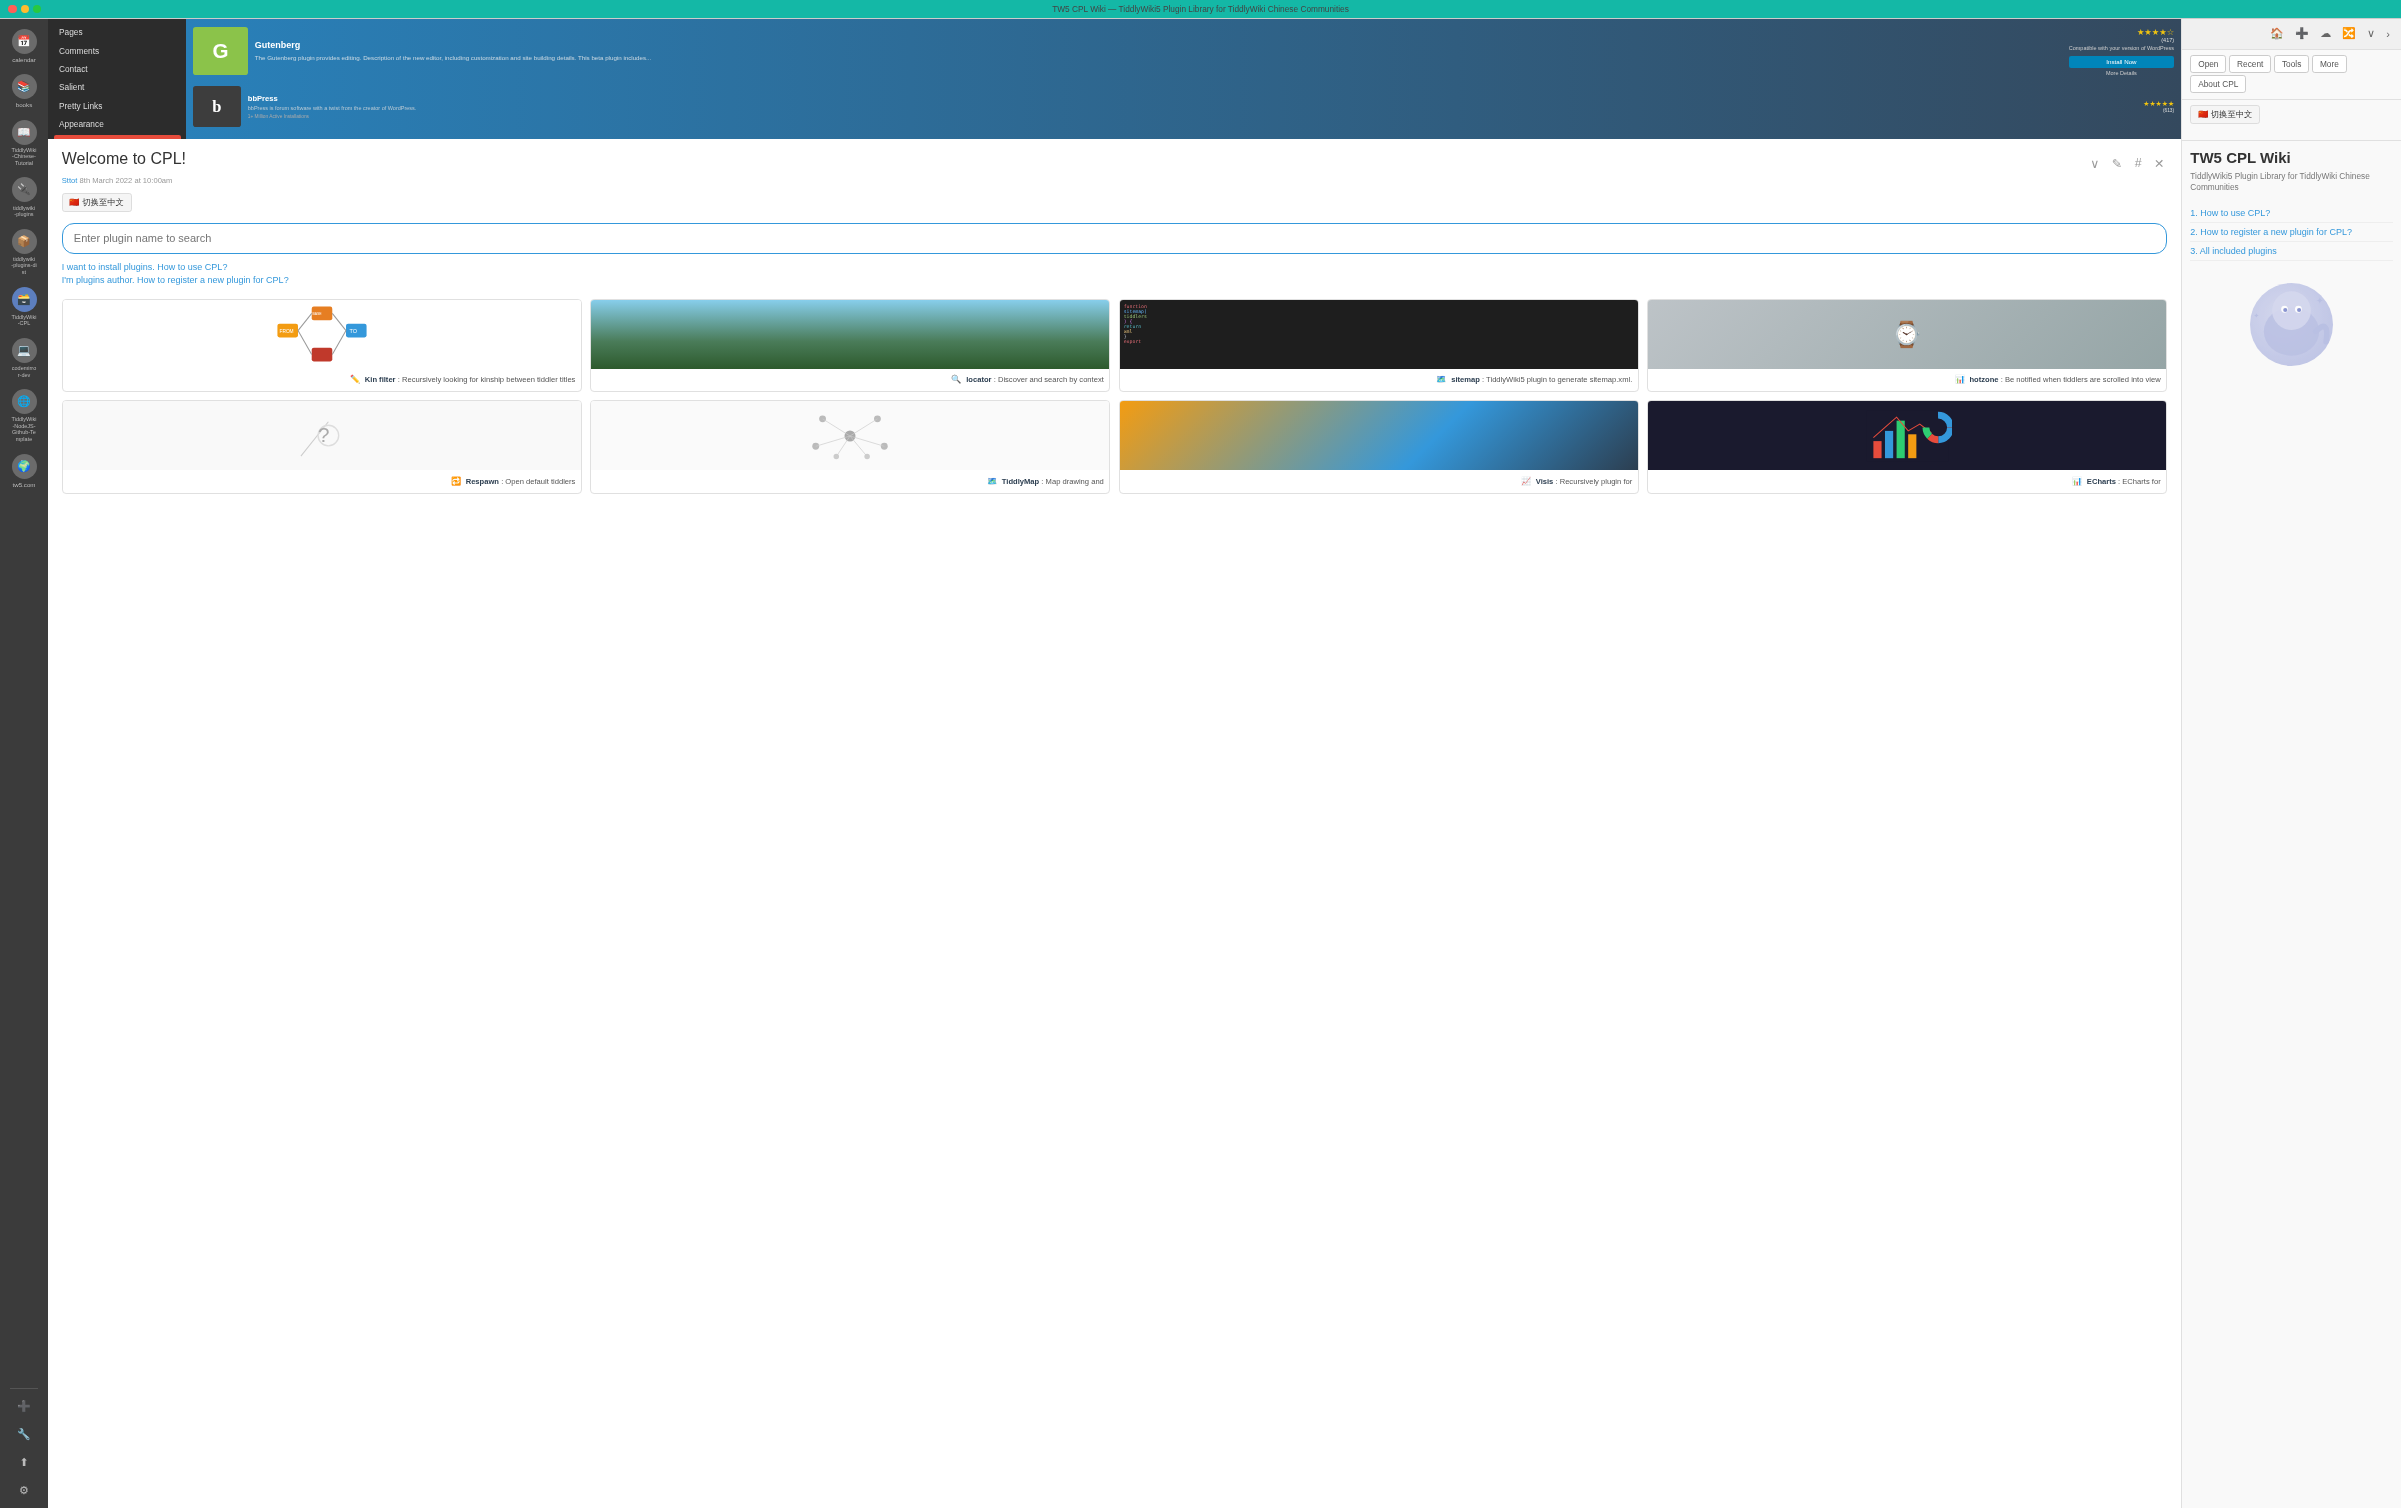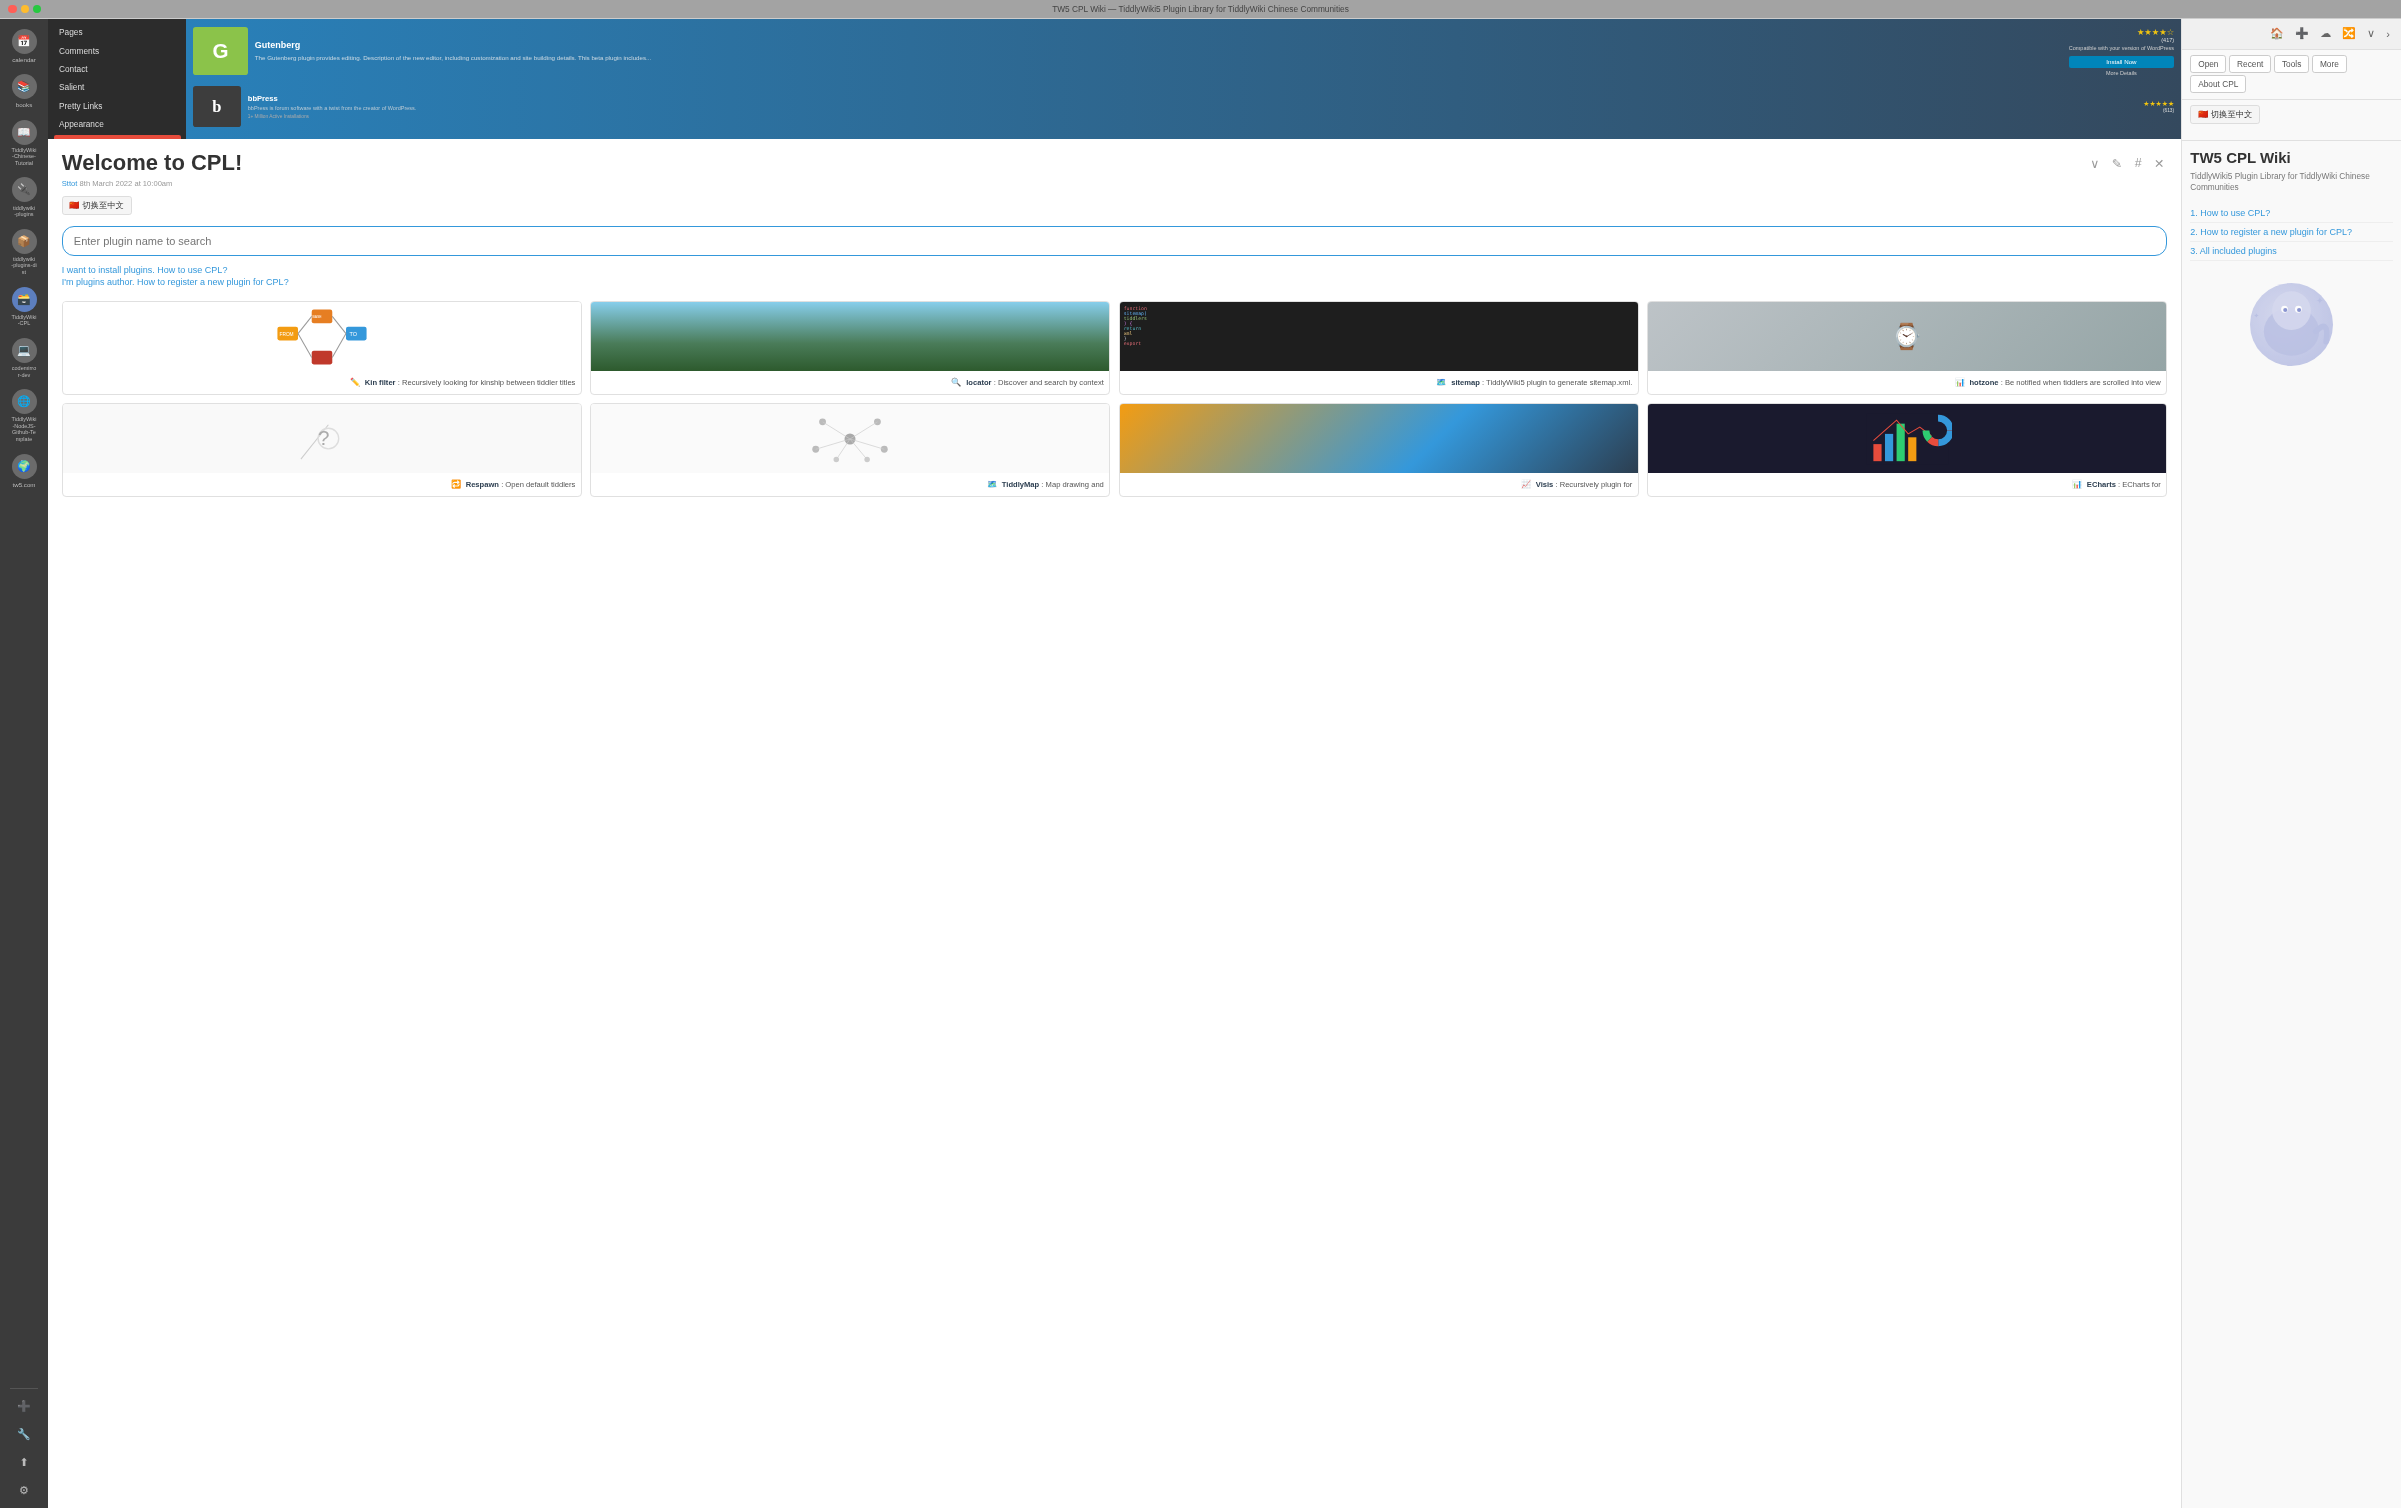--- a/index.html
+++ b/index.html
@@ -7,21 +7,21 @@
       font-family: -apple-system, BlinkMacSystemFont, 'Segoe UI', sans-serif;
       background: #f0f0f0;
       display: flex;
       flex-direction: column;
       height: 100vh;
       overflow: hidden;
     }
 
     
     .titlebar {
-      background: #a3a3a3;
+      background: #14b8a6;
       height: 19px;
       display: flex;
       align-items: center;
       justify-content: center;
       border-bottom: 0.7px solid #ccc;
       position: relative;
       flex-shrink: 0;
     }
     .titlebar-buttons {
       position: absolute;
@@ -178,22 +178,22 @@
     }
 
     
     .tiddler-header {
       display: flex;
       align-items: flex-start;
       justify-content: space-between;
       margin-bottom: 2.8px;
     }
     .tiddler-title {
-      font-size: 22px;
-      font-weight: 700;
+      font-size: 16px;
+      font-weight: 400;
       color: #333;
     }
     .tiddler-actions {
       display: flex;
       gap: 6.9px;
       color: #999;
       font-size: 12.4px;
       margin-top: 2.8px;
     }
     .tiddler-actions span {

